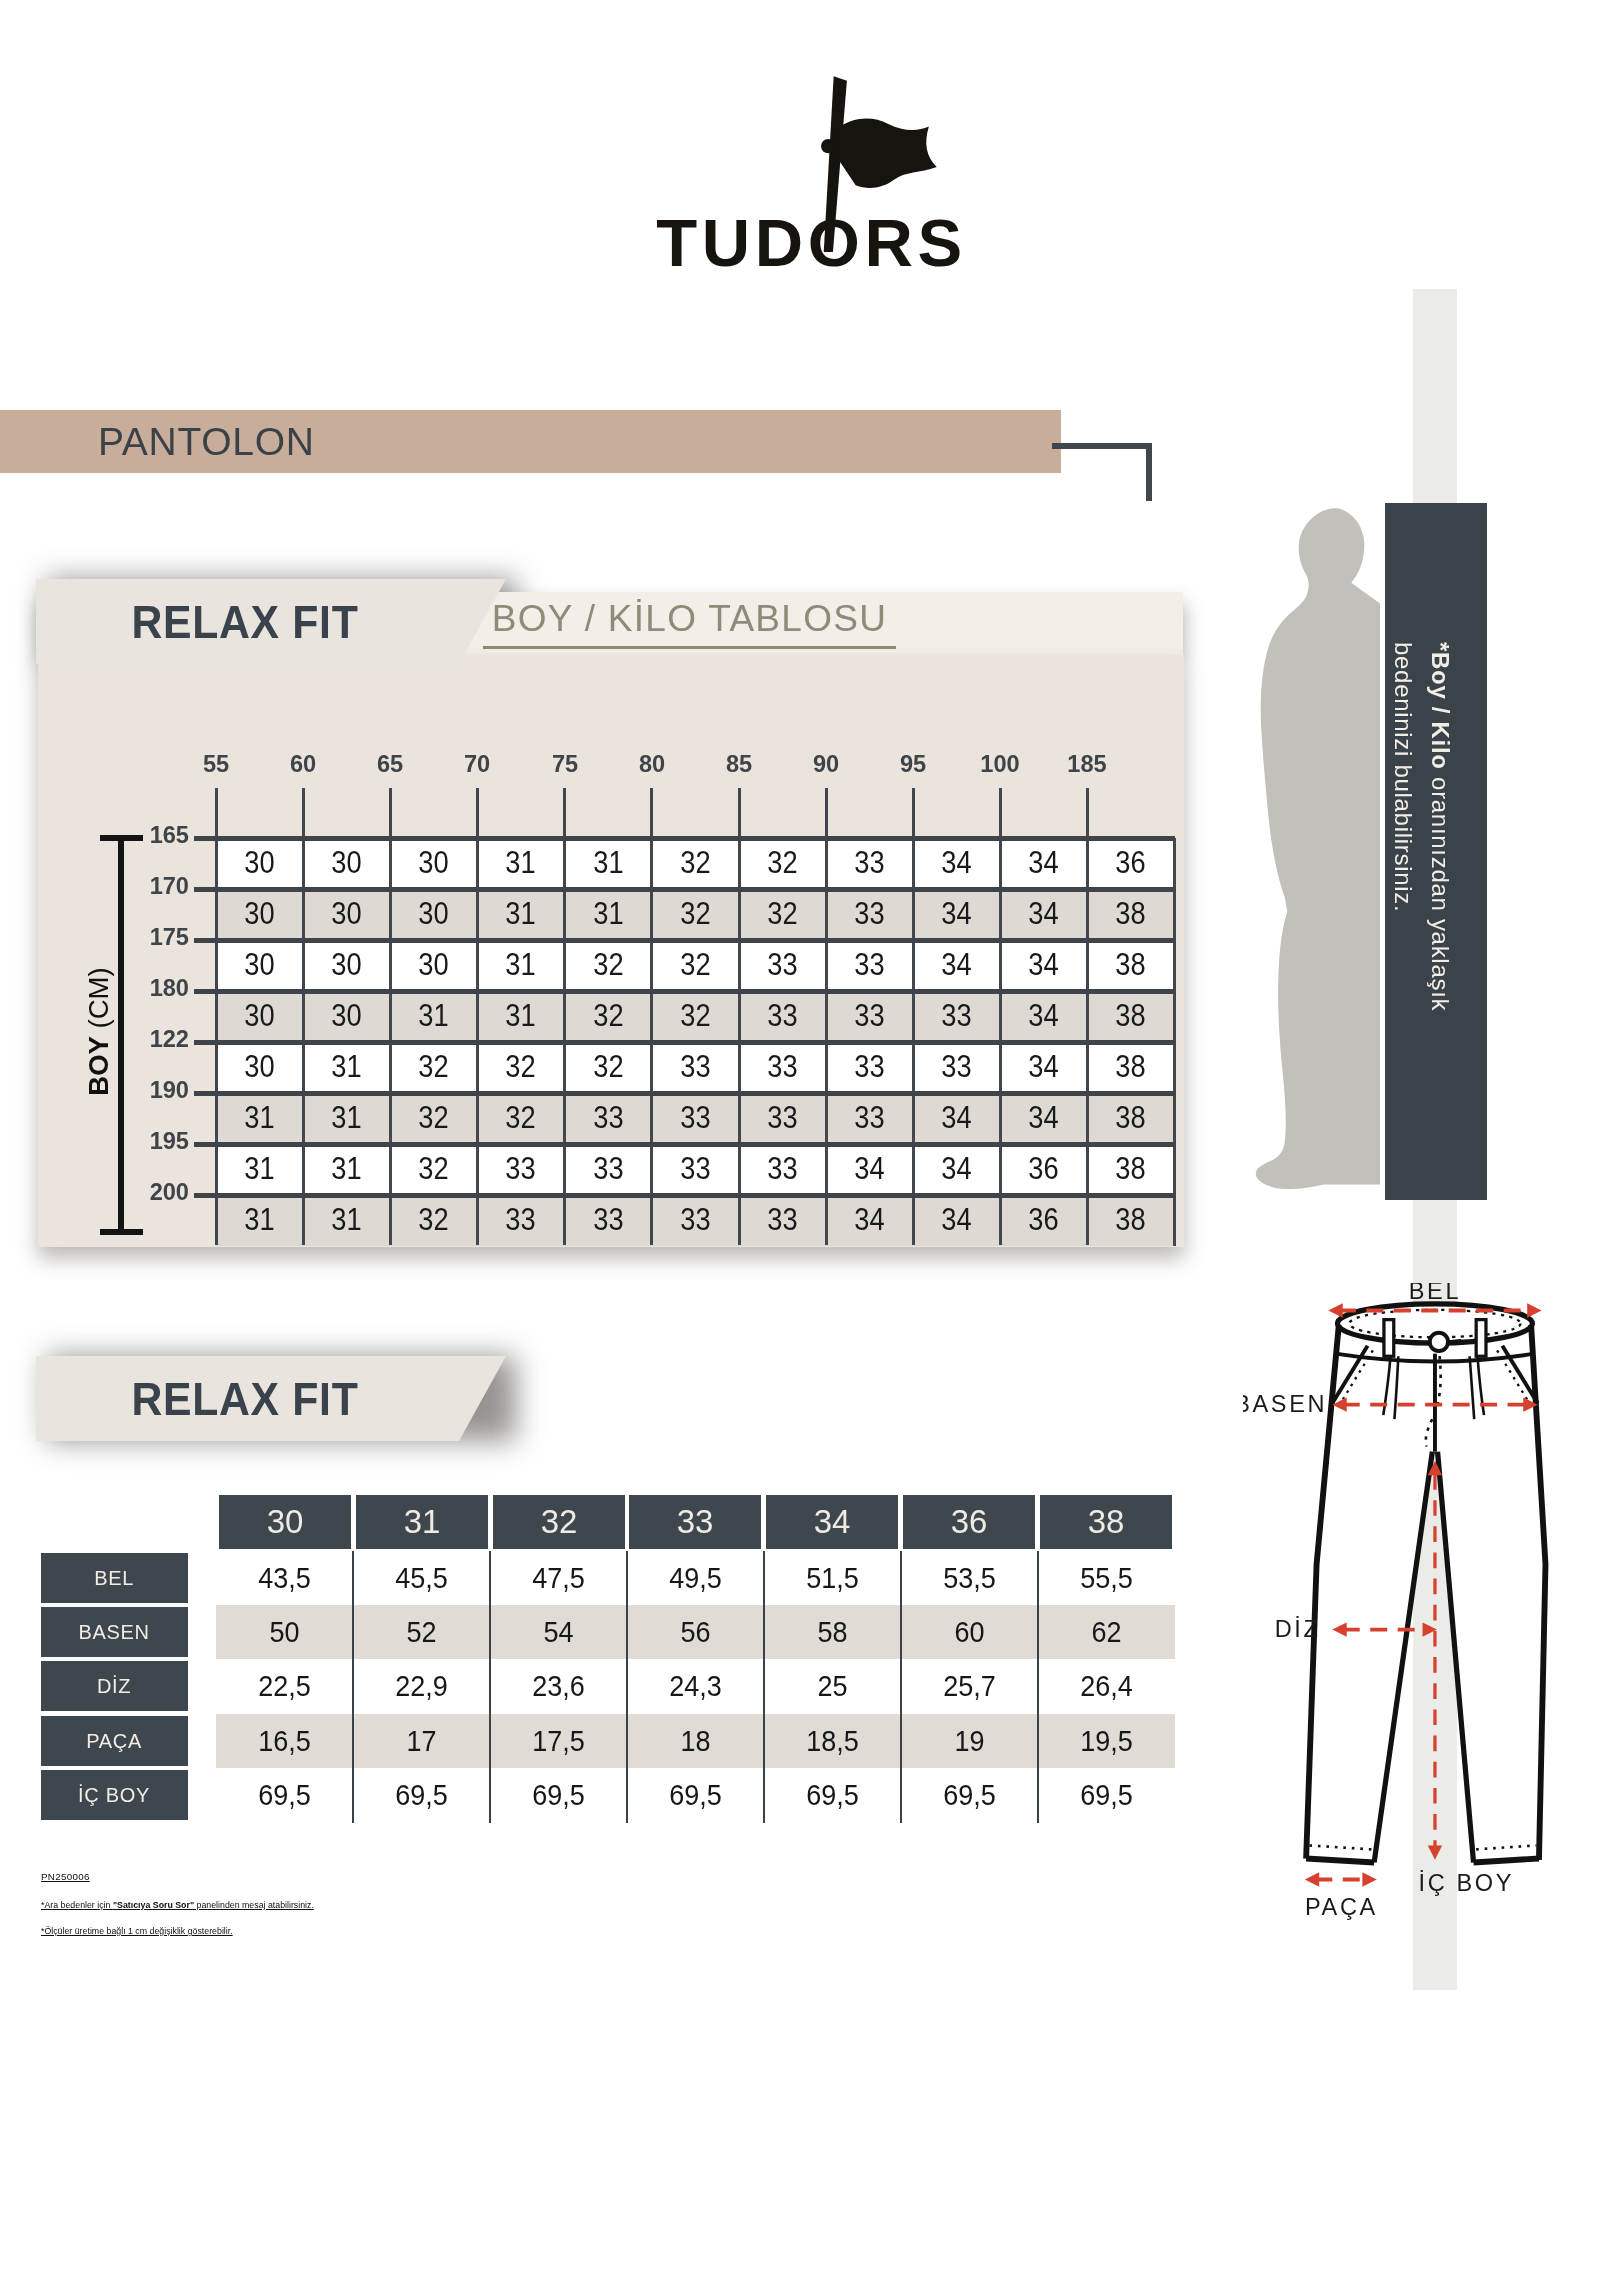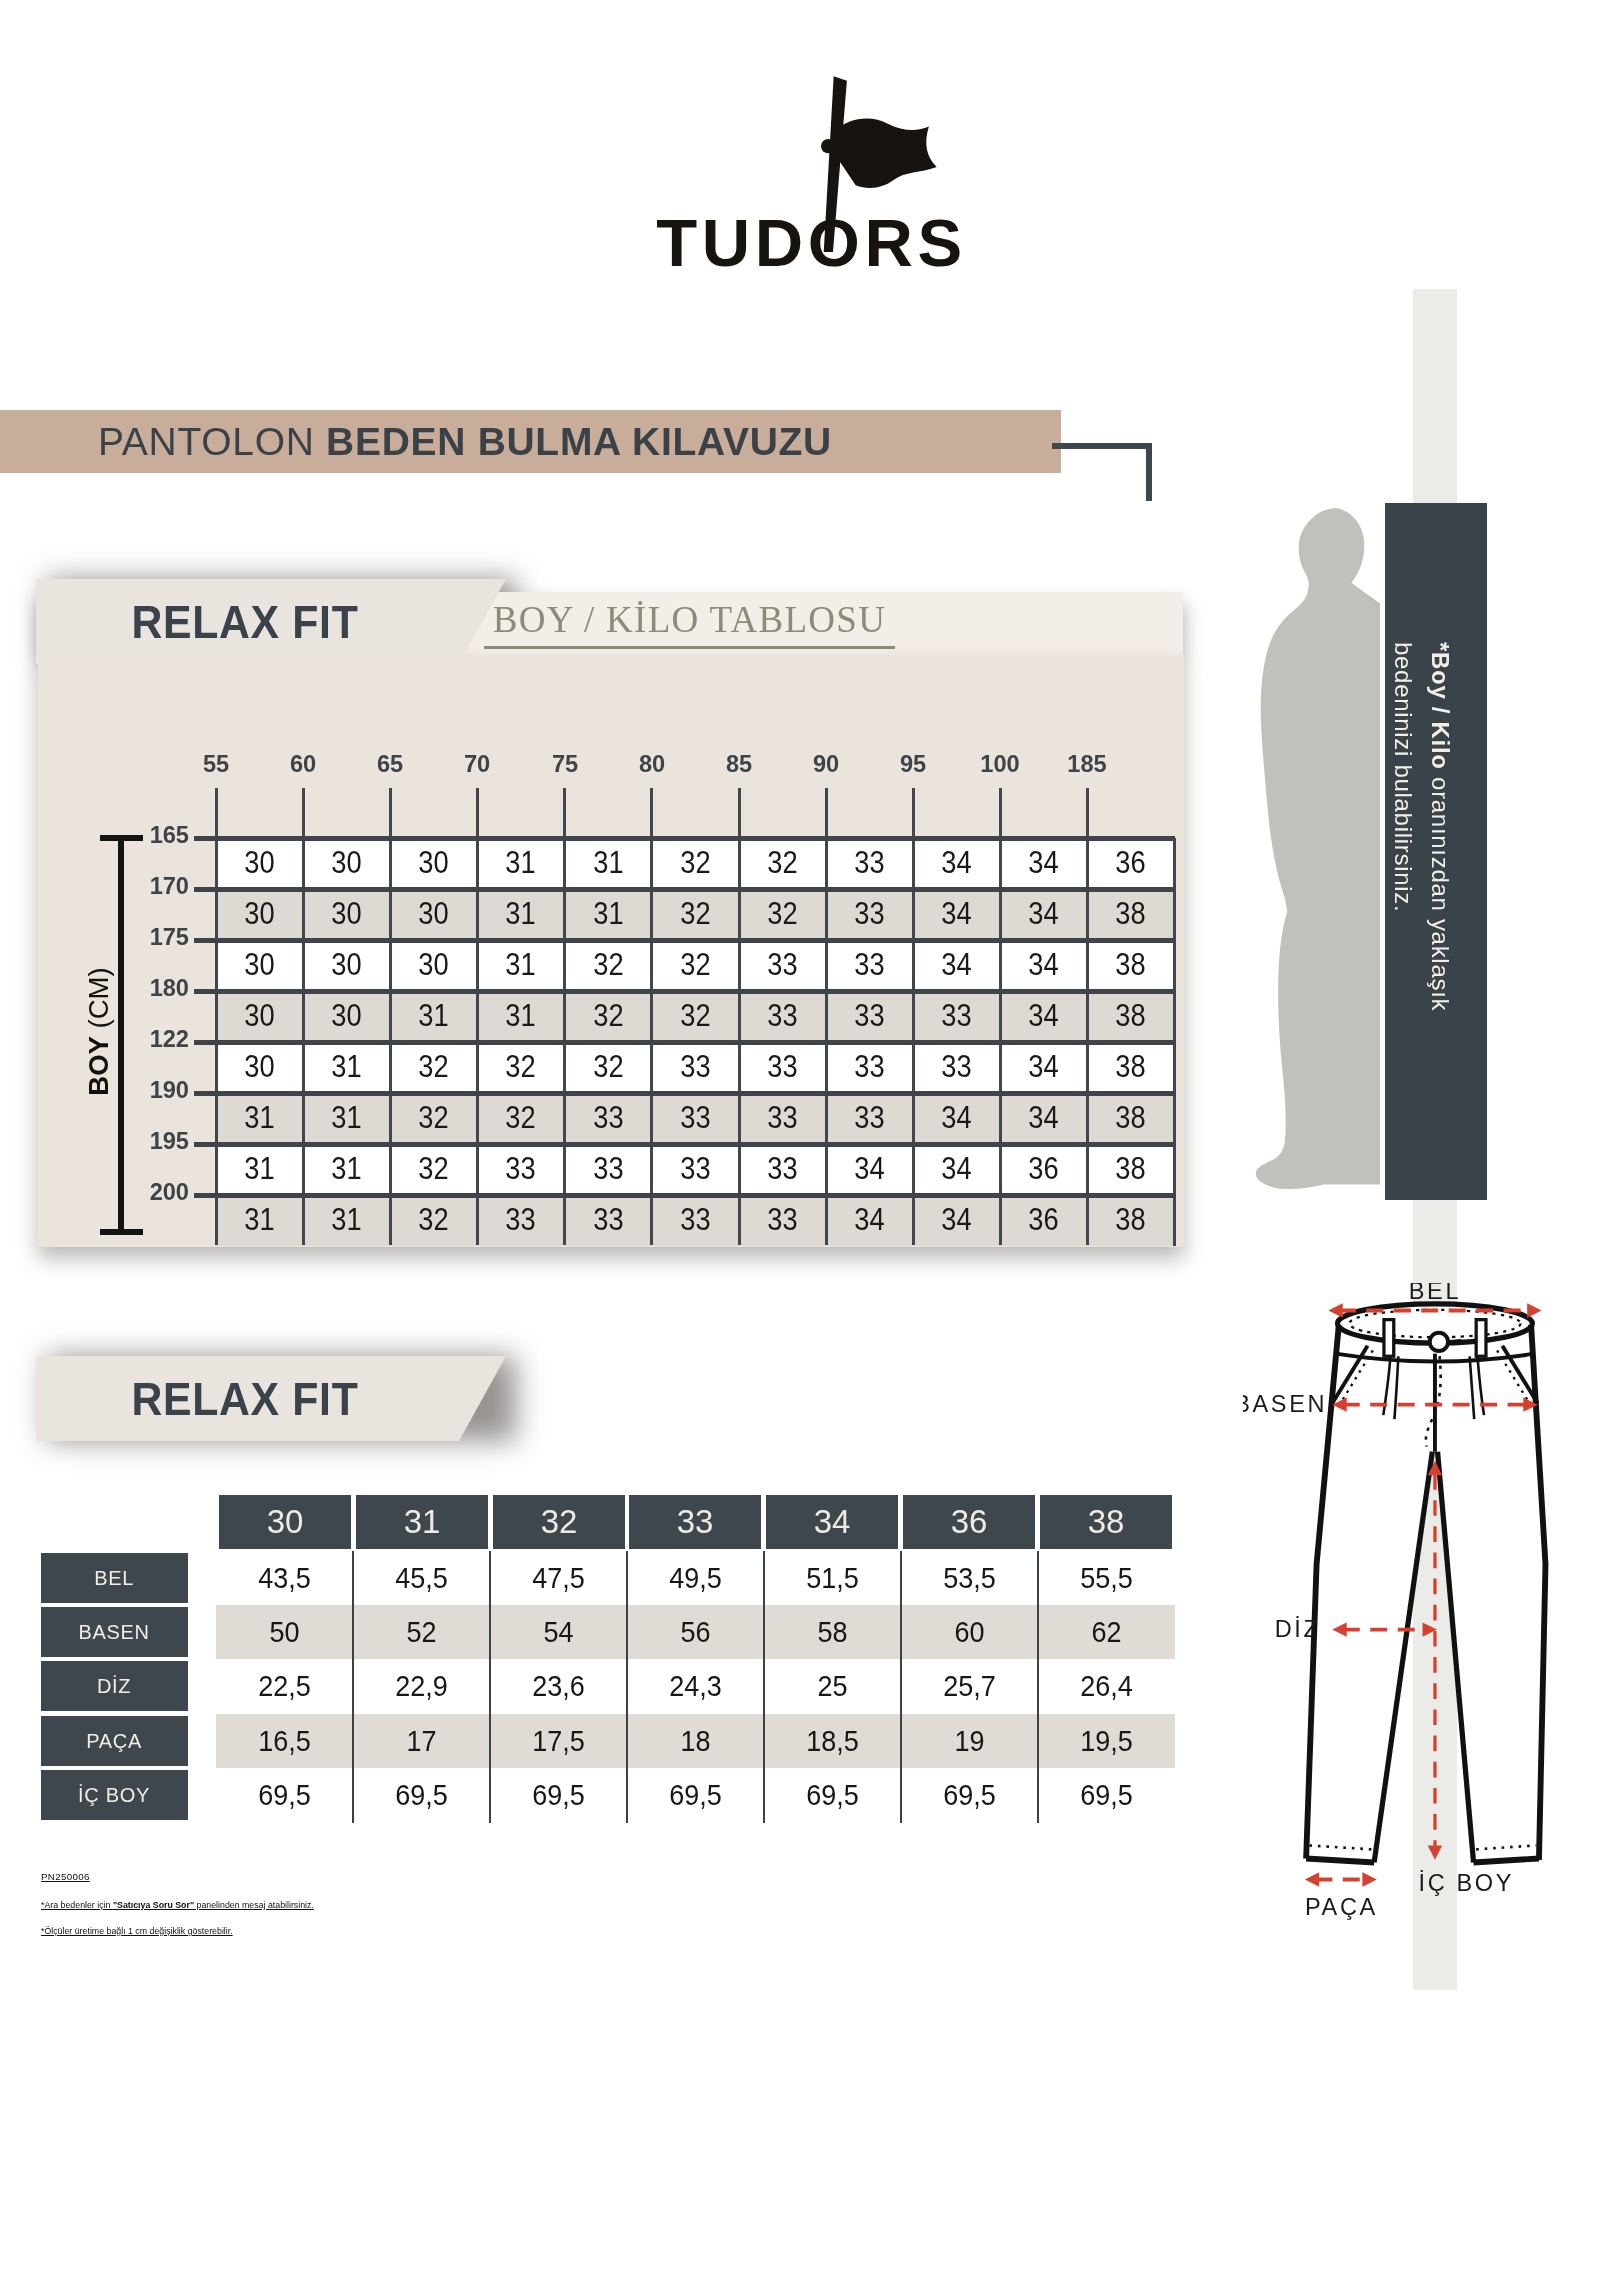--- a/index.html
+++ b/index.html
@@ -35,21 +35,20 @@
     writing-mode:vertical-rl;font-size:24px;line-height:1.55;color:#f2eee6;
     padding-top:139px;padding-right:14.4px;letter-spacing:0.7px;white-space:pre;
   }
   #side-panel .vtext b{font-weight:700;}
 
   
   .title-bar{
     left:39px;width:1144px;height:63px;background:#f3eee7;z-index:4;
     display:flex;align-items:center;justify-content:center;
     box-shadow:0 10.5px 18.3px rgba(70,62,55,.45);
-    font-family:Liberation Serif, serif;
   }
   .title-bar .title{
     display:inline-block;font-size:37px;letter-spacing:1.3px;font-weight:400;
     padding:0 9.2px 5.2px 9.2px;margin-left:157px;
   }
   #bar1 .title{color:#8c8c78;border-bottom:3.9px solid #8c8c78;}
   #bar2 .title{color:#3f474e;border-bottom:3.9px solid #3f474e;}
   .fit-box{
     left:36px;width:470px;height:85px;background:#e9e4de;z-index:5;
     clip-path:polygon(0 0,100% 0,calc(100% - 47px) 100%,0 100%);
@@ -120,21 +119,21 @@
   <div class="abs" id="logo-flag" style="left:772px;top:69px;width:183px;height:183px;z-index:1;">
     <svg width="183" height="183" viewBox="0 0 280 280">
       <path d="M75,12 L96,16 L112,290 L98,288 Z" fill="#17130f" transform="rotate(8 90 150)"></path>
       <circle cx="86" cy="118" r="11" fill="#17130f"></circle>
       <path d="M92,96 C120,74 150,70 178,84 C200,95 222,96 240,88 C232,114 236,134 252,150 C226,160 204,156 186,170 C170,182 148,186 128,178 L96,130 Z" fill="#17130f"></path>
     </svg>
   </div>
   <div class="abs" id="logo-text">TUDORS</div>
 
   <div class="abs" id="header-bar">
-    <span>PANTOLON </span><span class="bold">BEDEN BULMA KILAVUZU</span>
+    <span>PANTOLON </span>
   </div>
   <div class="abs elbow-h"></div>
   <div class="abs elbow-v"></div>
 
   <div class="abs" id="gray-bar"></div>
   <div class="abs" id="silhouette">
     <svg width="141" height="692" viewBox="0 0 216 1058">
       <path fill="#c2c0bb" d="M152,4 C174,10 190,30 192,56 L192,60 C192,88 182,106 172,118 L216,150 L216,1040 L130,1040 C104,1046 74,1050 52,1044 C34,1039 24,1030 26,1021 C28,1012 40,1008 52,1002 C62,997 68,988 70,976 C74,940 70,900 66,860 C60,800 58,740 62,690 C64,664 68,640 74,622 L70,600 C56,560 48,510 44,465 C40,420 36,380 34,340 C32,300 34,260 42,228 C50,196 64,176 84,160 C96,150 104,142 106,128 C108,118 106,112 102,104 C94,90 90,74 92,56 C96,28 122,2 152,4 Z"></path>
     </svg>
   </div>

